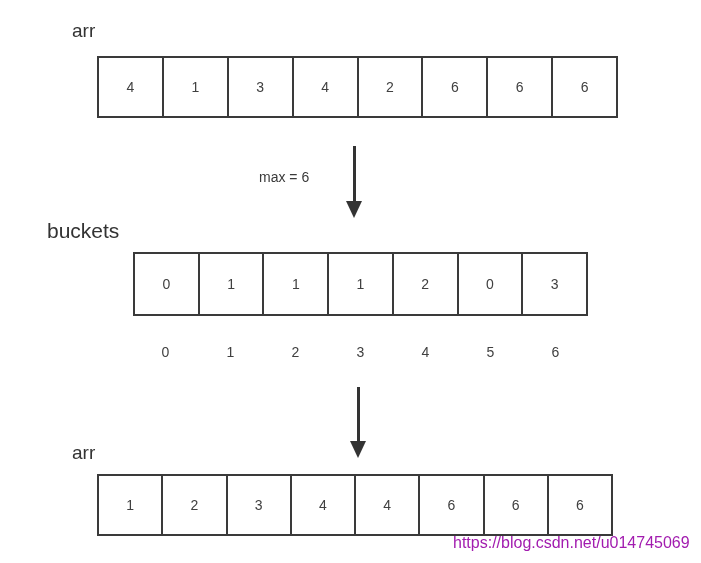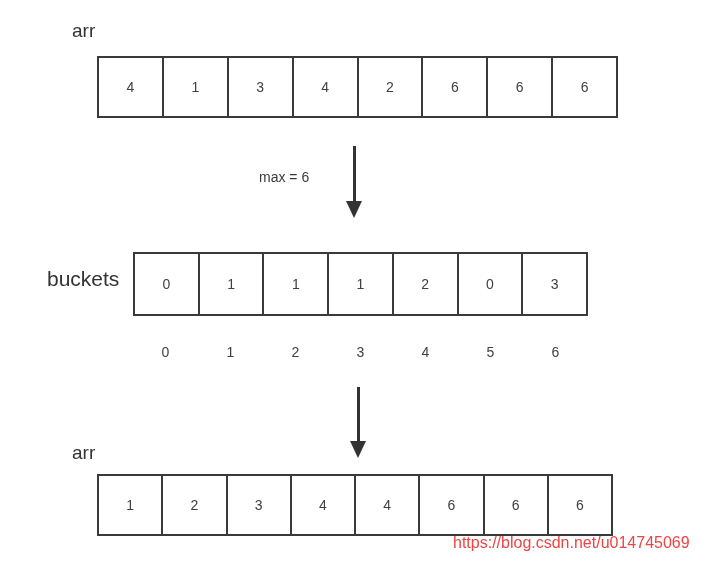--- a/index.html
+++ b/index.html
@@ -14,21 +14,21 @@
     height: 563px;
     background: #ffffff;
     overflow: hidden;
   }
   .label {
     position: absolute;
     color: #333333;
     white-space: nowrap;
   }
   .label-arr { font-size: 19px; }
-  .label-buckets { font-size: 21px; margin-top: 48px; }
+  .label-buckets { font-size: 21px; }
   .annotation {
     position: absolute;
     font-size: 14px;
     color: #3a3a3a;
     white-space: nowrap;
     margin-left: 16px;
   }
   .array {
     position: absolute;
     display: flex;
@@ -71,21 +71,21 @@
   .arrow-head {
     width: 0;
     height: 0;
     border-left: 8px solid transparent;
     border-right: 8px solid transparent;
     border-top: 17px solid #333333;
   }
   .watermark {
     position: absolute;
     font-size: 16px;
-    color: #ef4444;
+    color: #a21caf;
     white-space: nowrap;
   }
 
   
   #label-arr-top    { left: 72px;  top: 20px;  }
   #array-top        { left: 97px;  top: 56px;  width: 521px; height: 62px; }
   #max-annotation   { left: 243px; top: 169px; }
   #arrow-top        { left: 346px; top: 146px; height: 72px; }
   #label-buckets    { left: 47px;  top: 219px; }
   #array-buckets    { left: 133px; top: 252px; width: 455px; height: 64px; }

